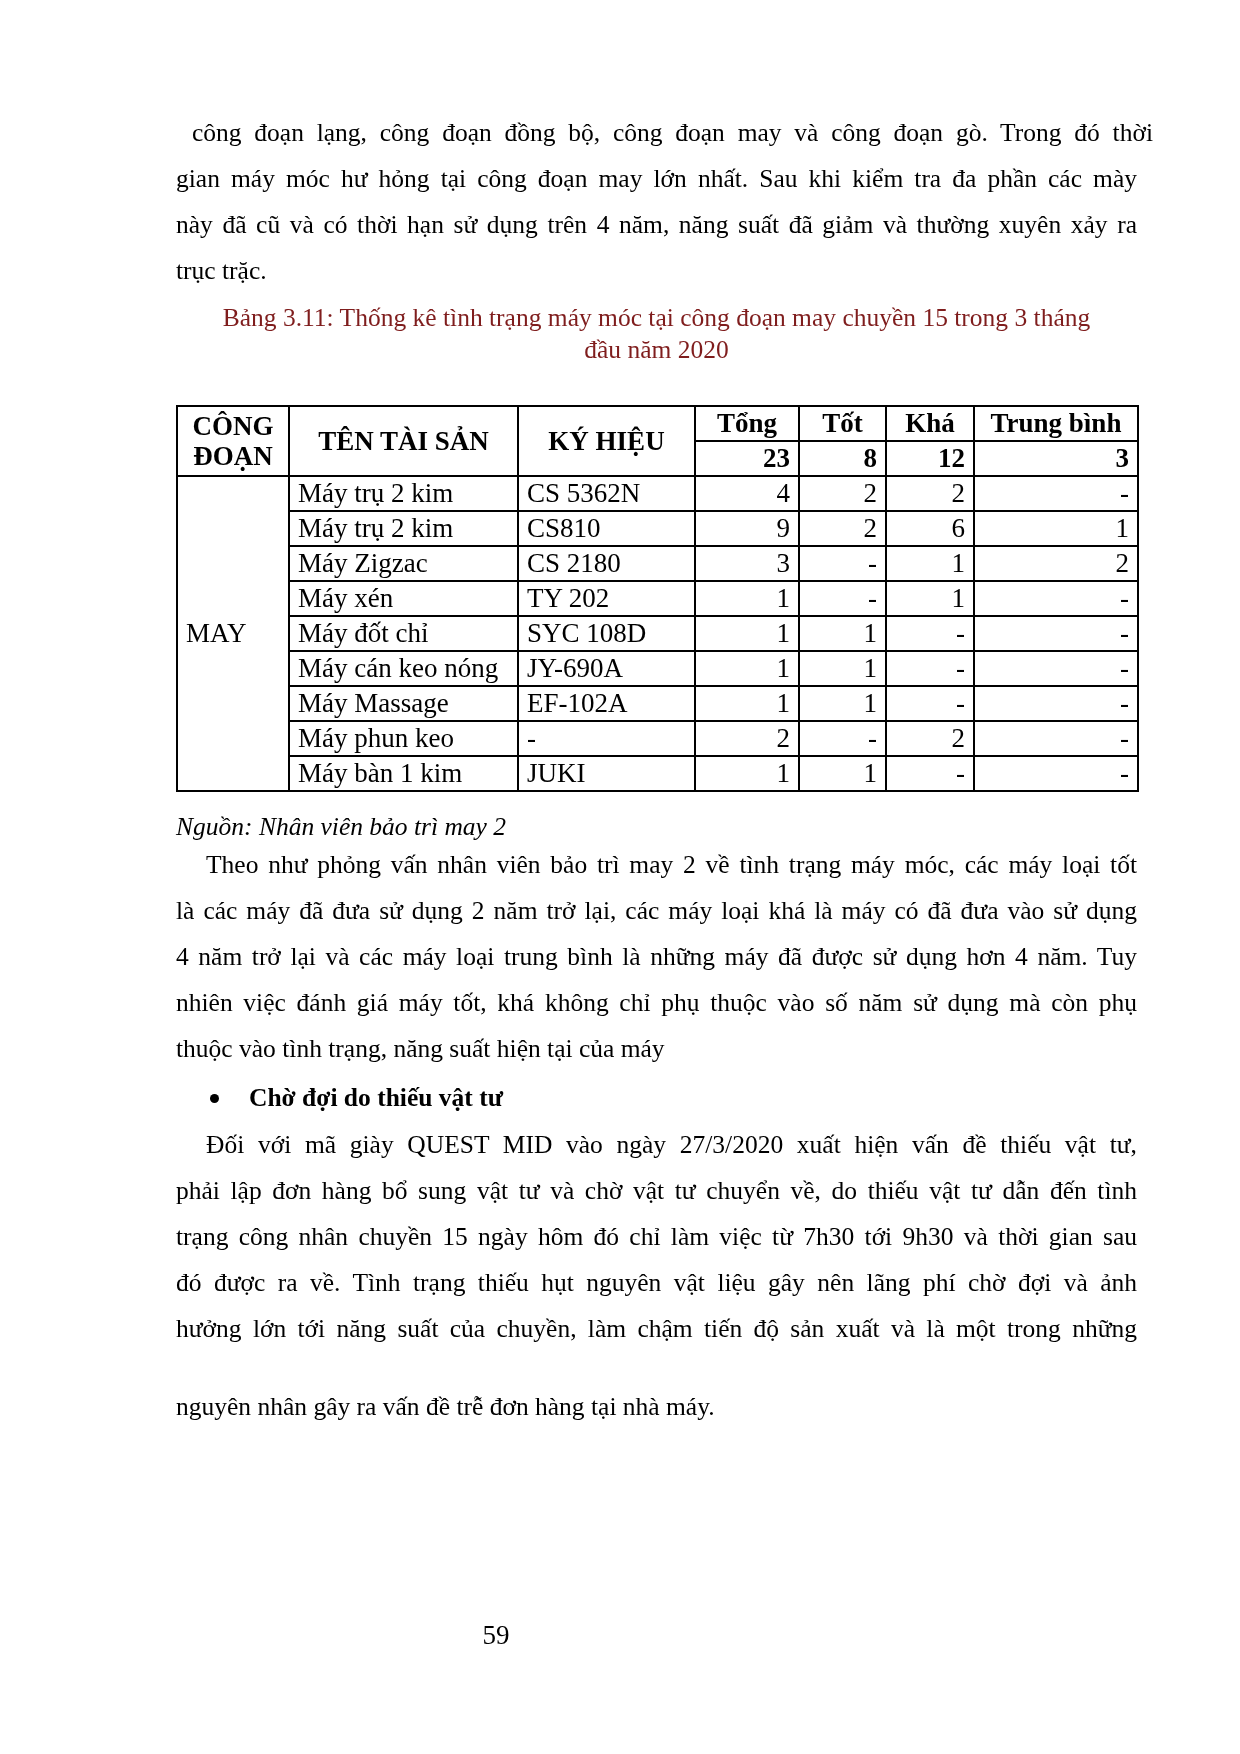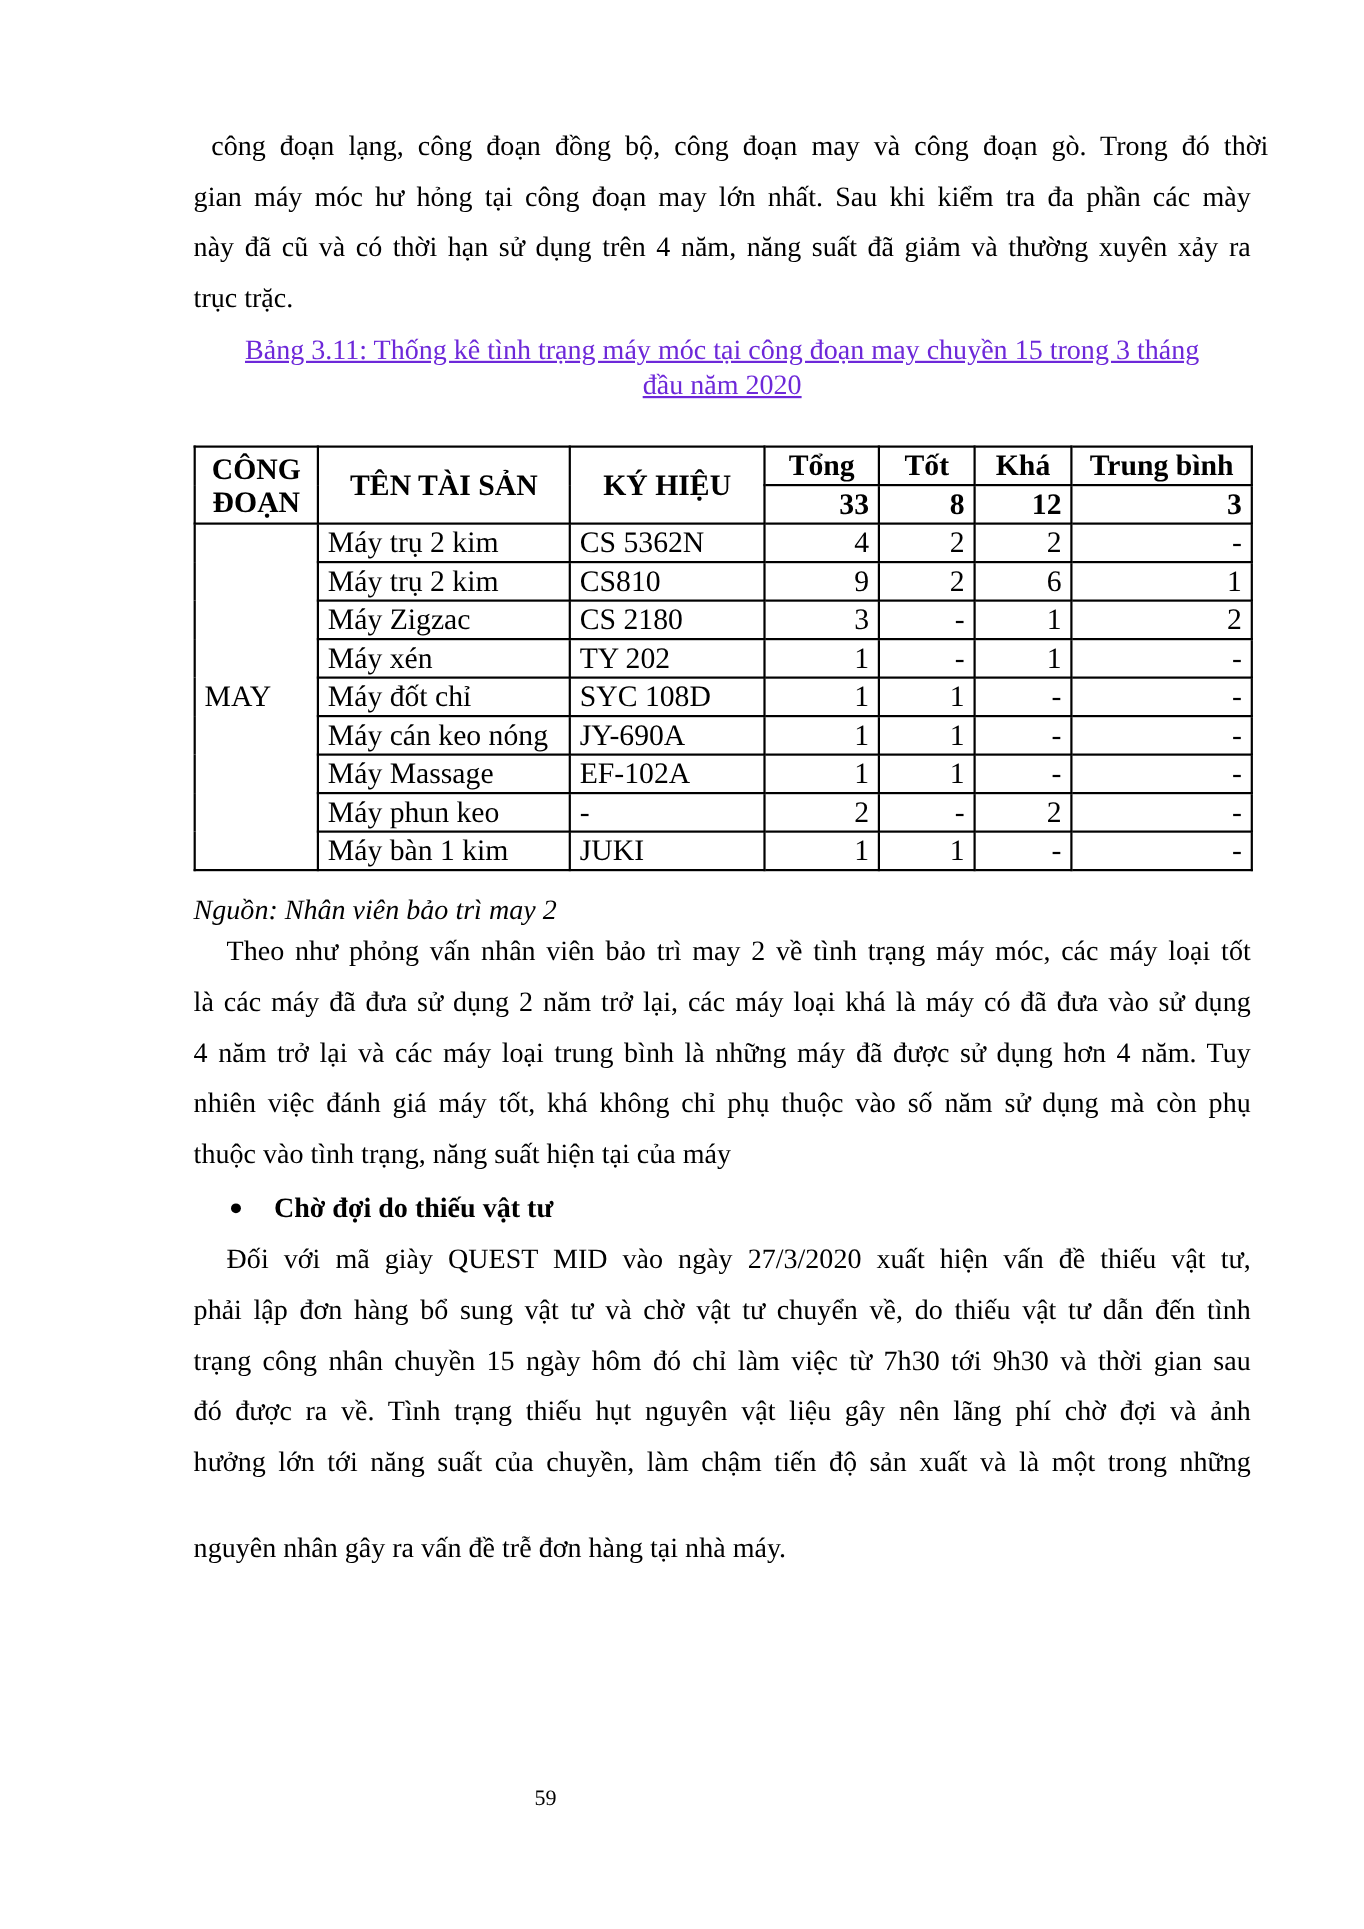--- a/index.html
+++ b/index.html
@@ -8,41 +8,41 @@
     font-family: "Liberation Serif", "DejaVu Serif", serif;
     color: #000000;
   }
   .line {
     position: absolute; left: 176px; width: 961px;
     font-size: 25.5px; line-height: 30px; white-space: nowrap;
   }
   .justify { text-align: justify; text-align-last: justify; white-space: normal; }
   .caption {
     position: absolute; left: 176px; width: 961px; text-align: center;
-    color: #6d28d9; font-size: 25.5px; line-height: 30px; text-decoration: underline;
+    color: #7f1d1d; font-size: 25.5px; line-height: 30px;
   }
   table.data {
     position: absolute; left: 176px; top: 405px; width: 961px;
     border-collapse: collapse; table-layout: fixed;
     font-size: 27px;
   }
   table.data td, table.data th {
     border: 2px solid #000; padding: 0 8px; height: 33px; line-height: 33px;
     overflow: hidden; white-space: nowrap;
   }
   table.data th { font-weight: bold; text-align: center; }
   table.data th.stage { line-height: 30px; }
   table.data .num { text-align: right; }
   table.data .totals { font-weight: bold; text-align: right; }
   table.data .text { text-align: left; }
   table.data .stage-cell { text-align: left; border-radius: 22px; }
   .source { font-style: italic; }
   .bullet-line { position: absolute; left: 210px; font-size: 25.5px; line-height: 30px; font-weight: bold; }
   .bullet-dot { display: inline-block; width: 9px; height: 9px; border-radius: 50%; background: #000; margin-right: 30px; vertical-align: middle; position: relative; top: -2px; }
-  .page-number { position: absolute; left: 0; width: 992px; top: 1620px; text-align: center; font-size: 20px; line-height: 30px; }
+  .page-number { position: absolute; left: 0; width: 992px; top: 1620px; text-align: center; font-size: 27px; line-height: 30px; }
 </style>
 </head>
 <body>
 
 <div class="line justify" style="top:118px;margin-left:16px;">công đoạn lạng, công đoạn đồng bộ, công đoạn may và công đoạn gò. Trong đó thời</div>
 <div class="line justify" style="top:164px;">gian máy móc hư hỏng tại công đoạn may lớn nhất. Sau khi kiểm tra đa phần các mày</div>
 <div class="line justify" style="top:210px;">này đã cũ và có thời hạn sử dụng trên 4 năm, năng suất đã giảm và thường xuyên xảy ra</div>
 <div class="line" style="top:256px;">trục trặc.</div>
 
 <div class="caption" style="top:303px;">Bảng 3.11: Thống kê tình trạng máy móc tại công đoạn may chuyền 15 trong 3 tháng</div>
@@ -62,21 +62,21 @@
       <tr>
     <th rowspan="2" class="stage" style="white-space:normal;">CÔNG ĐOẠN</th>
     <th rowspan="2">TÊN TÀI SẢN</th>
     <th rowspan="2">KÝ HIỆU</th>
     <th>Tổng</th>
     <th>Tốt</th>
     <th>Khá</th>
     <th>Trung bình</th>
   </tr>
   <tr>
-    <td class="totals">33</td>
+    <td class="totals">23</td>
     <td class="totals">8</td>
     <td class="totals">12</td>
     <td class="totals">3</td>
   </tr>
   <tr>
     <td rowspan="9" class="stage-cell">MAY</td>
     <td class="text">Máy trụ 2 kim</td>
     <td class="text">CS 5362N</td>
     <td class="num">4</td>
     <td class="num">2</td>

